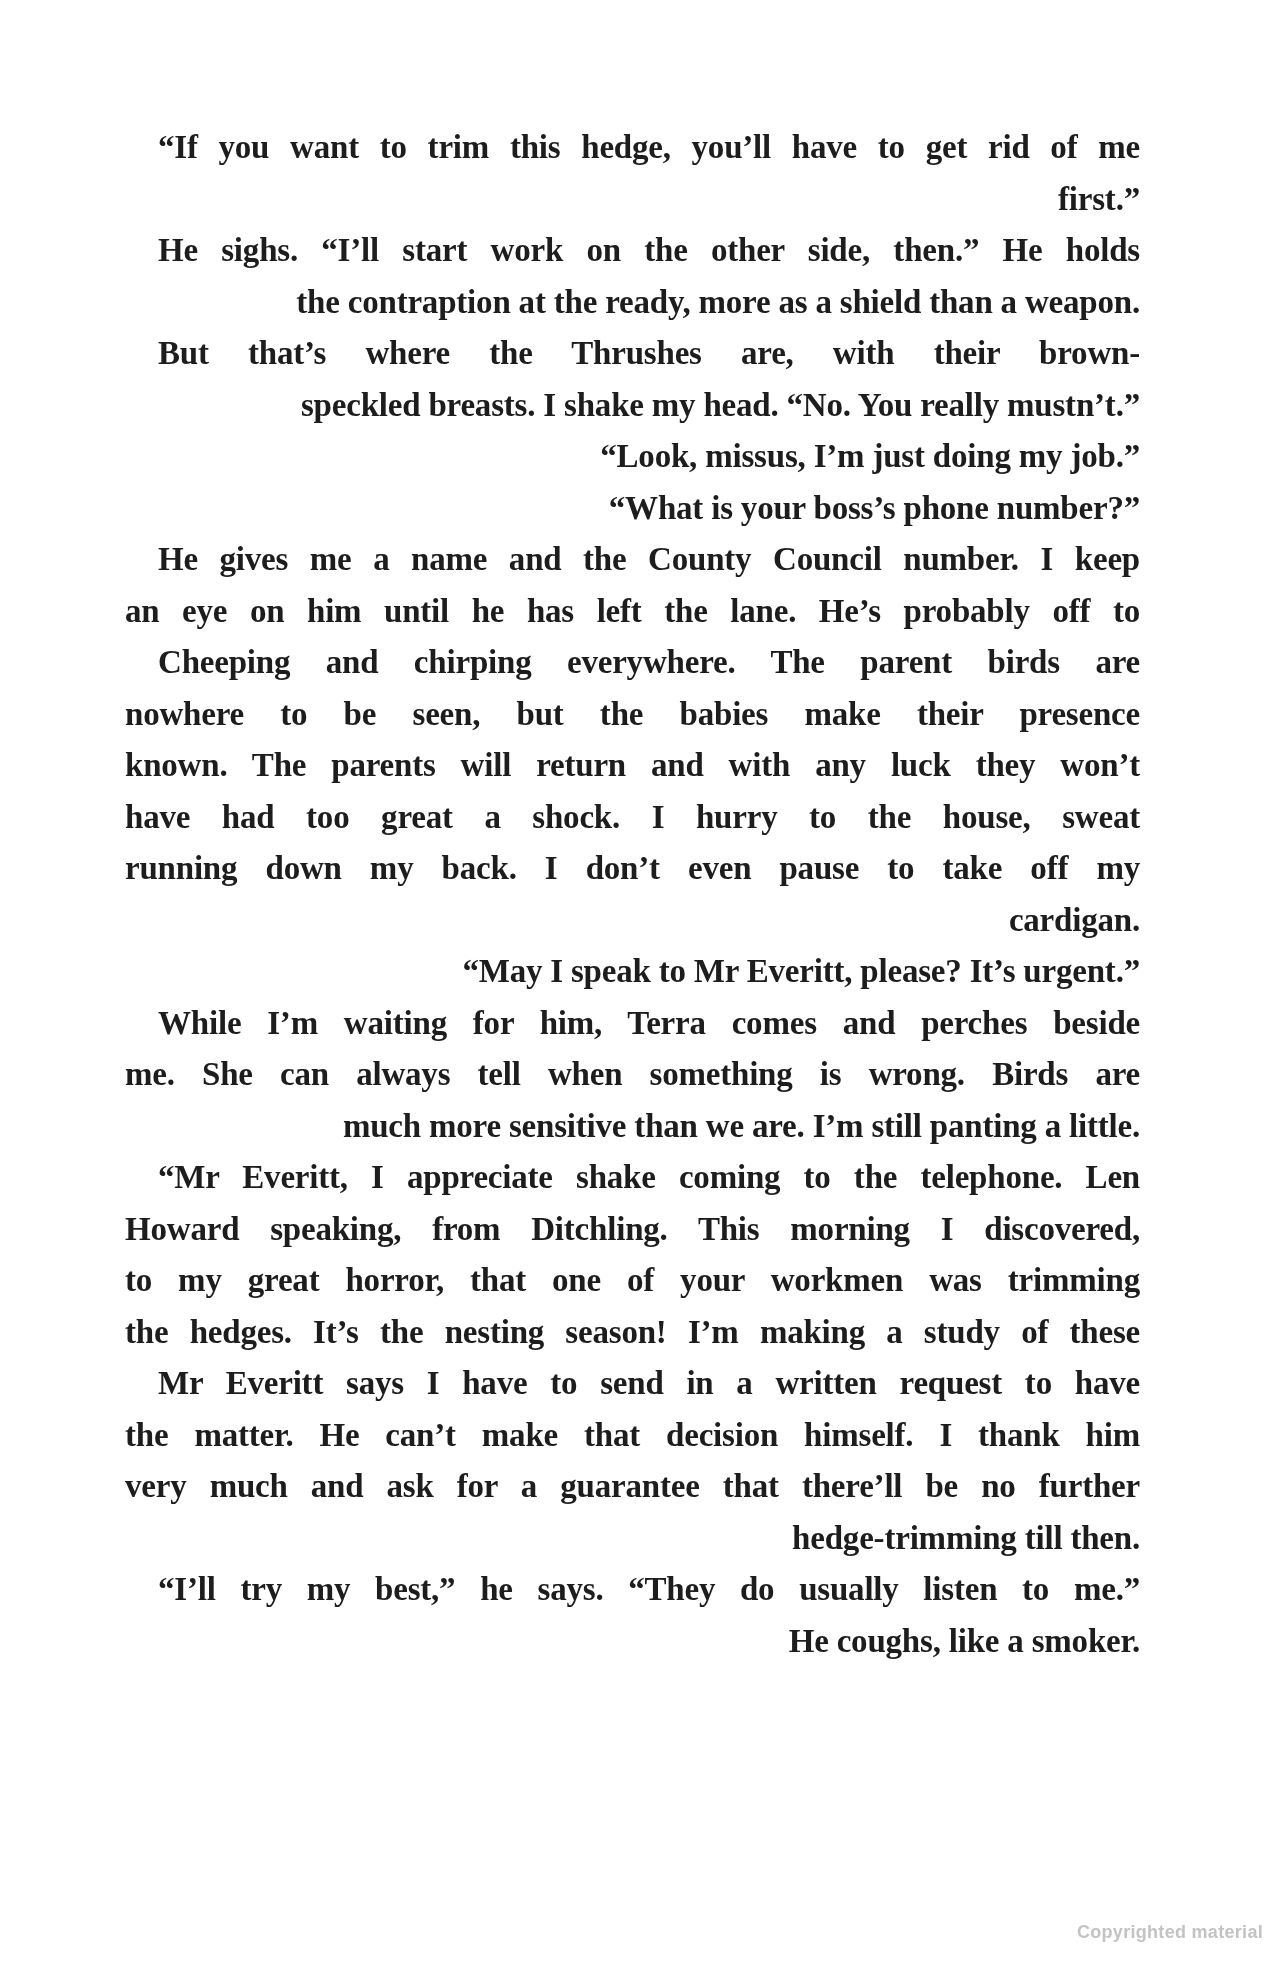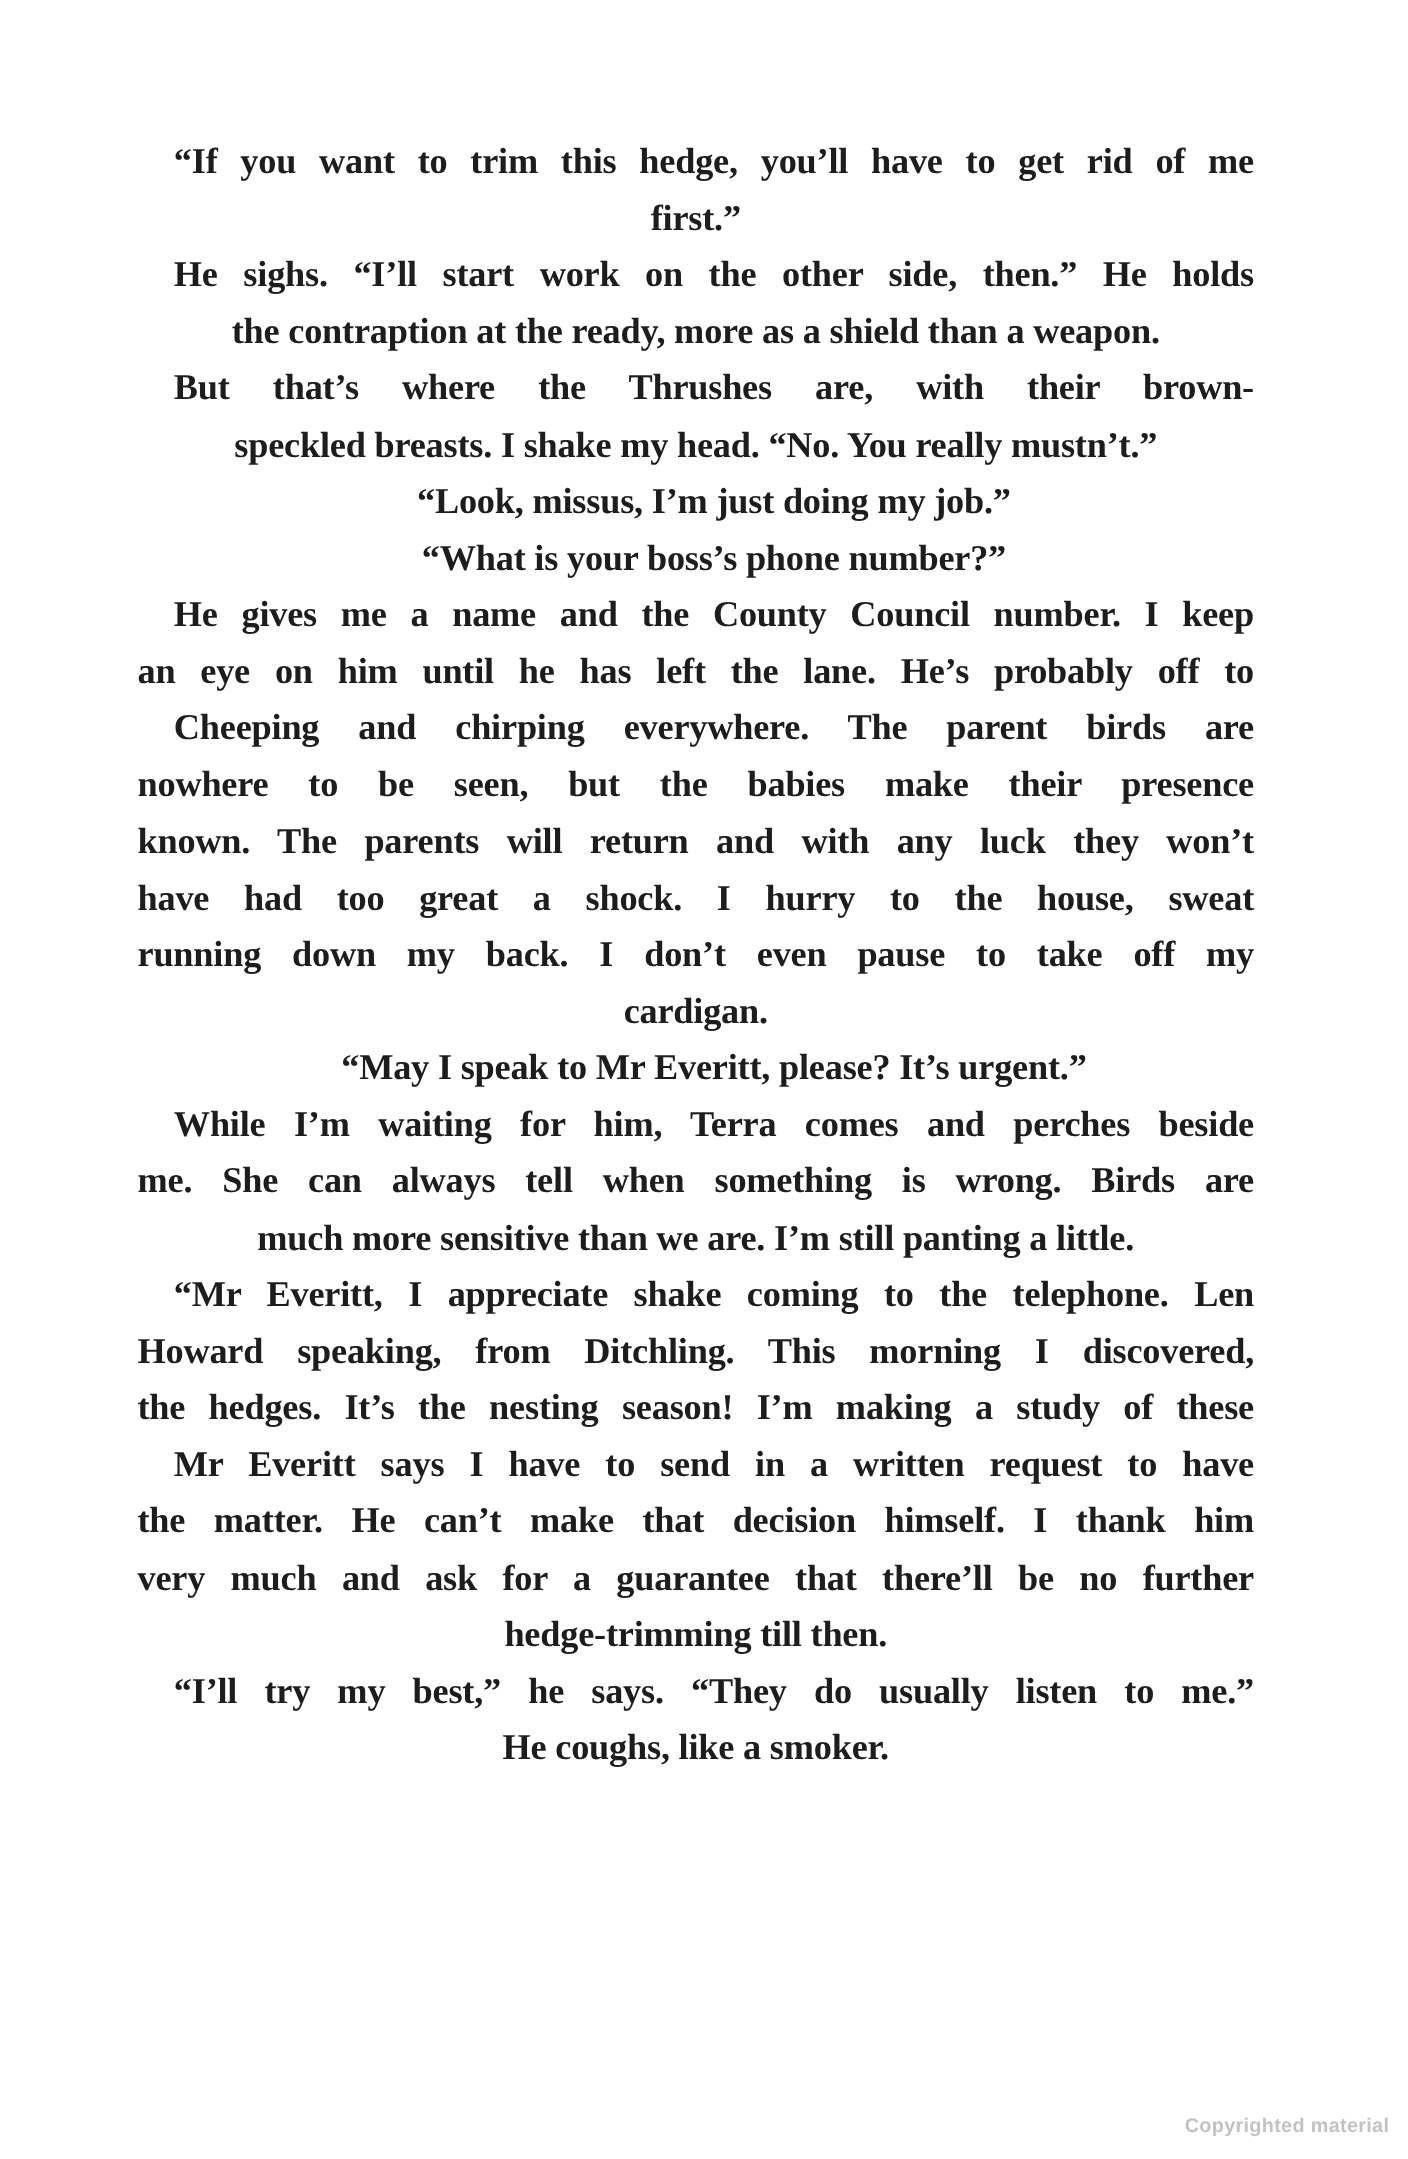--- a/index.html
+++ b/index.html
@@ -23,21 +23,21 @@
     top: 122px;
     width: 1015px;
     font-family: "Liberation Serif", "DejaVu Serif", serif;
     font-size: 33px;
     color: #1d1d1d;
     letter-spacing: -0.2px;
   }
   .line {
     height: 51.5px;
     line-height: 51.5px;
-    text-align: center;
+    text-align: right;
     overflow: visible;
   }
   .line.just {
     text-align: justify;
     text-align-last: justify;
   }
   .line.indent {
     text-indent: 33px;
   }
   .copyright-notice {
@@ -72,20 +72,21 @@
       <div class="line just">known. The parents will return and with any luck they won’t</div>
       <div class="line just">have had too great a shock. I hurry to the house, sweat</div>
       <div class="line just">running down my back. I don’t even pause to take off my</div>
       <div class="line">cardigan.</div>
       <div class="line indent">“May I speak to Mr Everitt, please? It’s urgent.”</div>
       <div class="line indent just">While I’m waiting for him, Terra comes and perches beside</div>
       <div class="line just">me. She can always tell when something is wrong. Birds are</div>
       <div class="line">much more sensitive than we are. I’m still panting a little.</div>
       <div class="line indent just">“Mr Everitt, I appreciate shake coming to the telephone. Len</div>
       <div class="line just">Howard speaking, from Ditchling. This morning I discovered,</div>
+      <div class="line just">to my great horror, that one of your workmen was trimming</div>
       <div class="line just">the hedges. It’s the nesting season! I’m making a study of these</div>
       <div class="line indent just">Mr Everitt says I have to send in a written request to have</div>
       <div class="line just">the matter. He can’t make that decision himself. I thank him</div>
       <div class="line just">very much and ask for a guarantee that there’ll be no further</div>
       <div class="line">hedge-trimming till then.</div>
       <div class="line indent just">“I’ll try my best,” he says. “They do usually listen to me.”</div>
       <div class="line">He coughs, like a smoker.</div>
     </div>
   <div class="copyright-notice" style="color: rgb(195, 195, 195);">Copyrighted material</div>
 </div>

